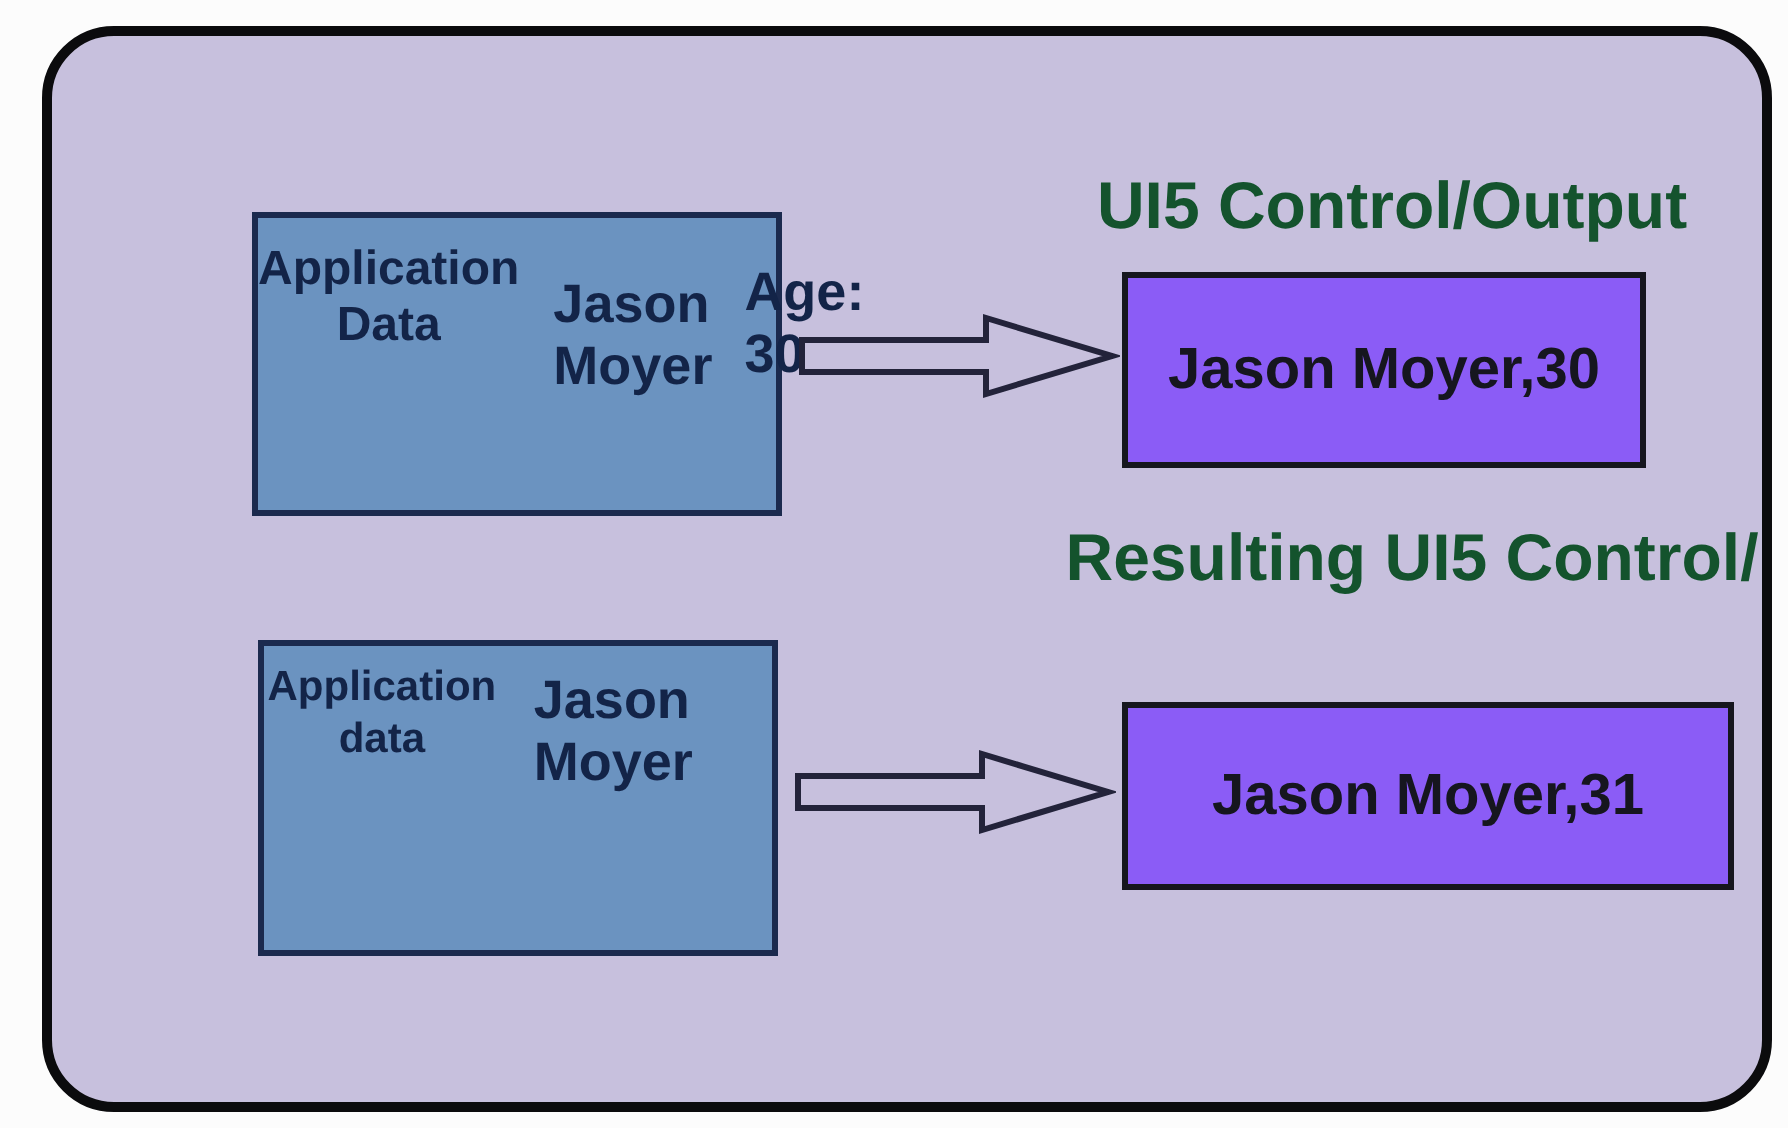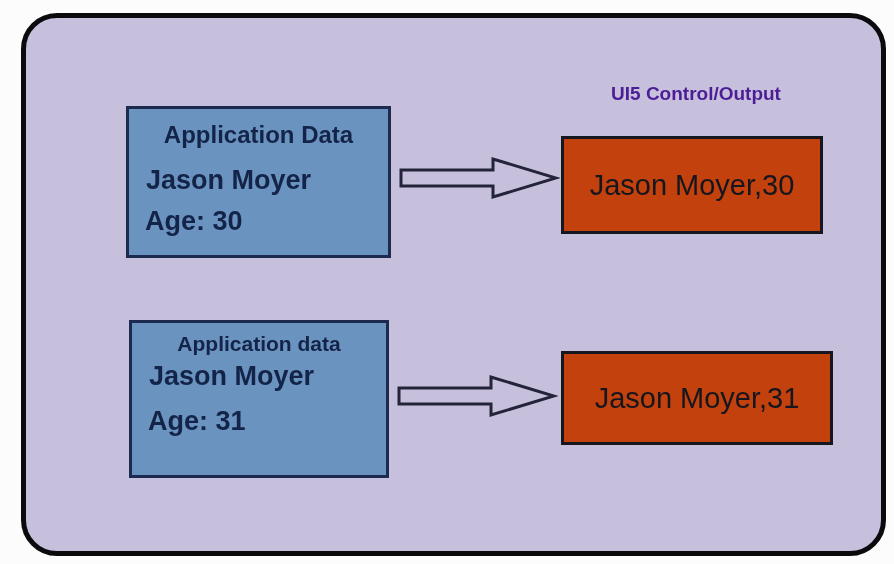--- a/index.html
+++ b/index.html
@@ -26,59 +26,59 @@
   }
 
   
   .data-box {
     position: absolute;
     background: #6b93c0;
     border: 3px solid #1b2a4e;
     color: #132448;
     font-weight: bold;
     display: flex;
-    flex-direction: column;
+    flex-direction: row;
   }
   .data-box-1 { left: 100px; top: 88px;  width: 265px; height: 152px; padding-top: 12px; }
   .data-box-2 { left: 103px; top: 302px; width: 260px; height: 158px; padding-top: 8px; }
 
   .data-box .title { font-size: 24px; text-align: center; line-height: 1.15; }
   .data-box .subtitle { font-size: 21px; text-align: center; line-height: 1.25; }
   .data-box-2 .title { font-size: 21px; line-height: 1.25; }
   .data-box .name { font-size: 27px; padding-left: 17px; margin-top: 16px; }
   .data-box-2 .name { margin-top: 4px; }
   .data-box .age  { font-size: 27px; padding-left: 16px; margin-top: 10px; }
   .data-box-2 .age { margin-top: 14px; }
 
   
   .heading {
     position: absolute;
-    color: #4c1d95;
+    color: #14532d;
     font-weight: bold;
-    font-size: 19px;
+    font-size: 33px;
     text-align: center;
     line-height: 1.3;
   }
   .heading-1 { left: 495px; top: 64px;  width: 350px; }
   .heading-2 { left: 495px; top: 240px; width: 370px; }
 
   
   .output-box {
     position: absolute;
-    background: #c2410c;
+    background: #8b5cf6;
     border: 3px solid #16161e;
     color: #16161f;
-    font-weight: normal;
+    font-weight: bold;
     font-size: 29px;
     display: flex;
     align-items: center;
     justify-content: center;
   }
   .output-box-1 { left: 535px; top: 118px; width: 262px; height: 98px; }
-  .output-box-2 { left: 535px; top: 333px; width: 272px; height: 94px; }
+  .output-box-2 { left: 535px; top: 333px; width: 306px; height: 94px; }
 
   
   .arrow { position: absolute; width: 162px; height: 46px; }
   .arrow-1 { left: 372px; top: 137px; }
   .arrow-2 { left: 370px; top: 355px; }
   .arrow svg { display: block; width: 100%; height: 100%; }
   .arrow polygon {
     fill: #c7c0dd;
     stroke: #23233a;
     stroke-width: 3;
@@ -105,24 +105,24 @@
       </svg>
     </div>
 
     <div class="output-box output-box-1">
       <span>Jason Moyer,30</span>
     </div>
 
     <div class="data-box data-box-2">
       <div class="title">Application data</div>
       <div class="name">Jason Moyer</div>
-      <div class="age">Age: 31</div>
     </div>
 
     <div class="heading heading-2">
+      <div>Resulting UI5 Control/</div>
     </div>
 
     <div class="arrow arrow-2">
       <svg viewBox="0 0 162 46" aria-hidden="true">
         <polygon points="3,15 95,15 95,4 158,23 95,42 95,31 3,31 3,15"></polygon>
       </svg>
     </div>
 
     <div class="output-box output-box-2">
       <span>Jason Moyer,31</span>

